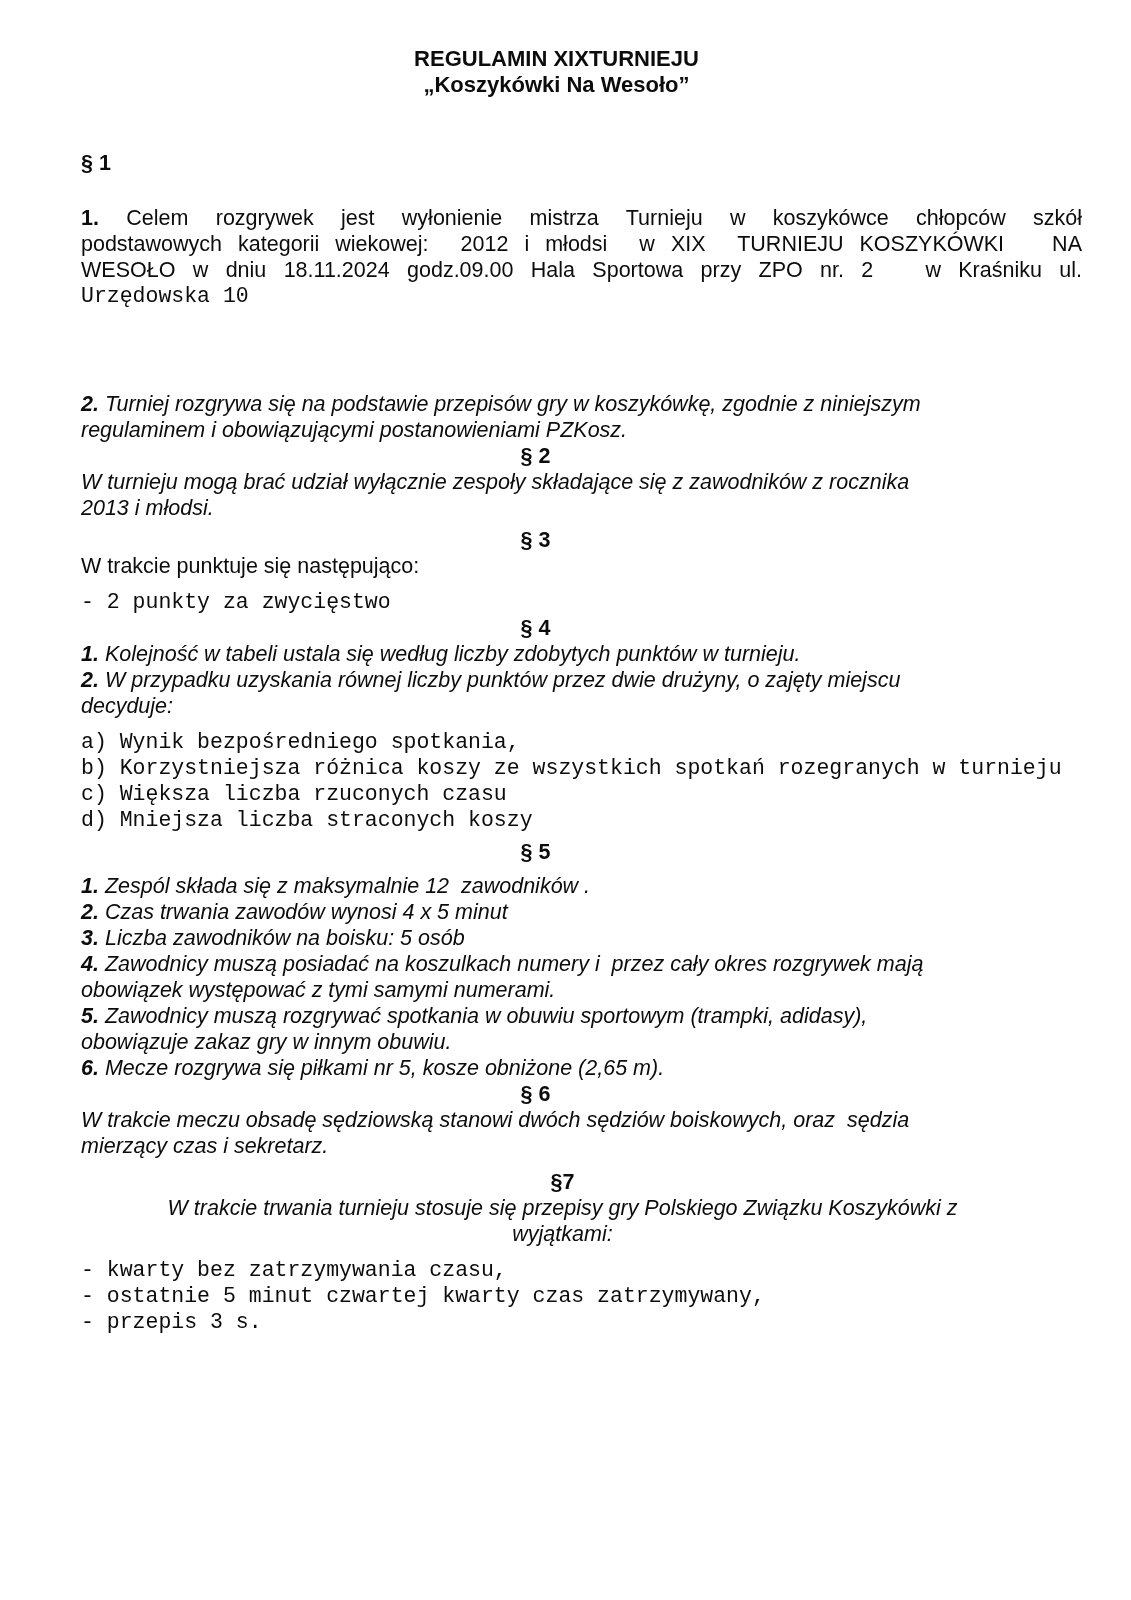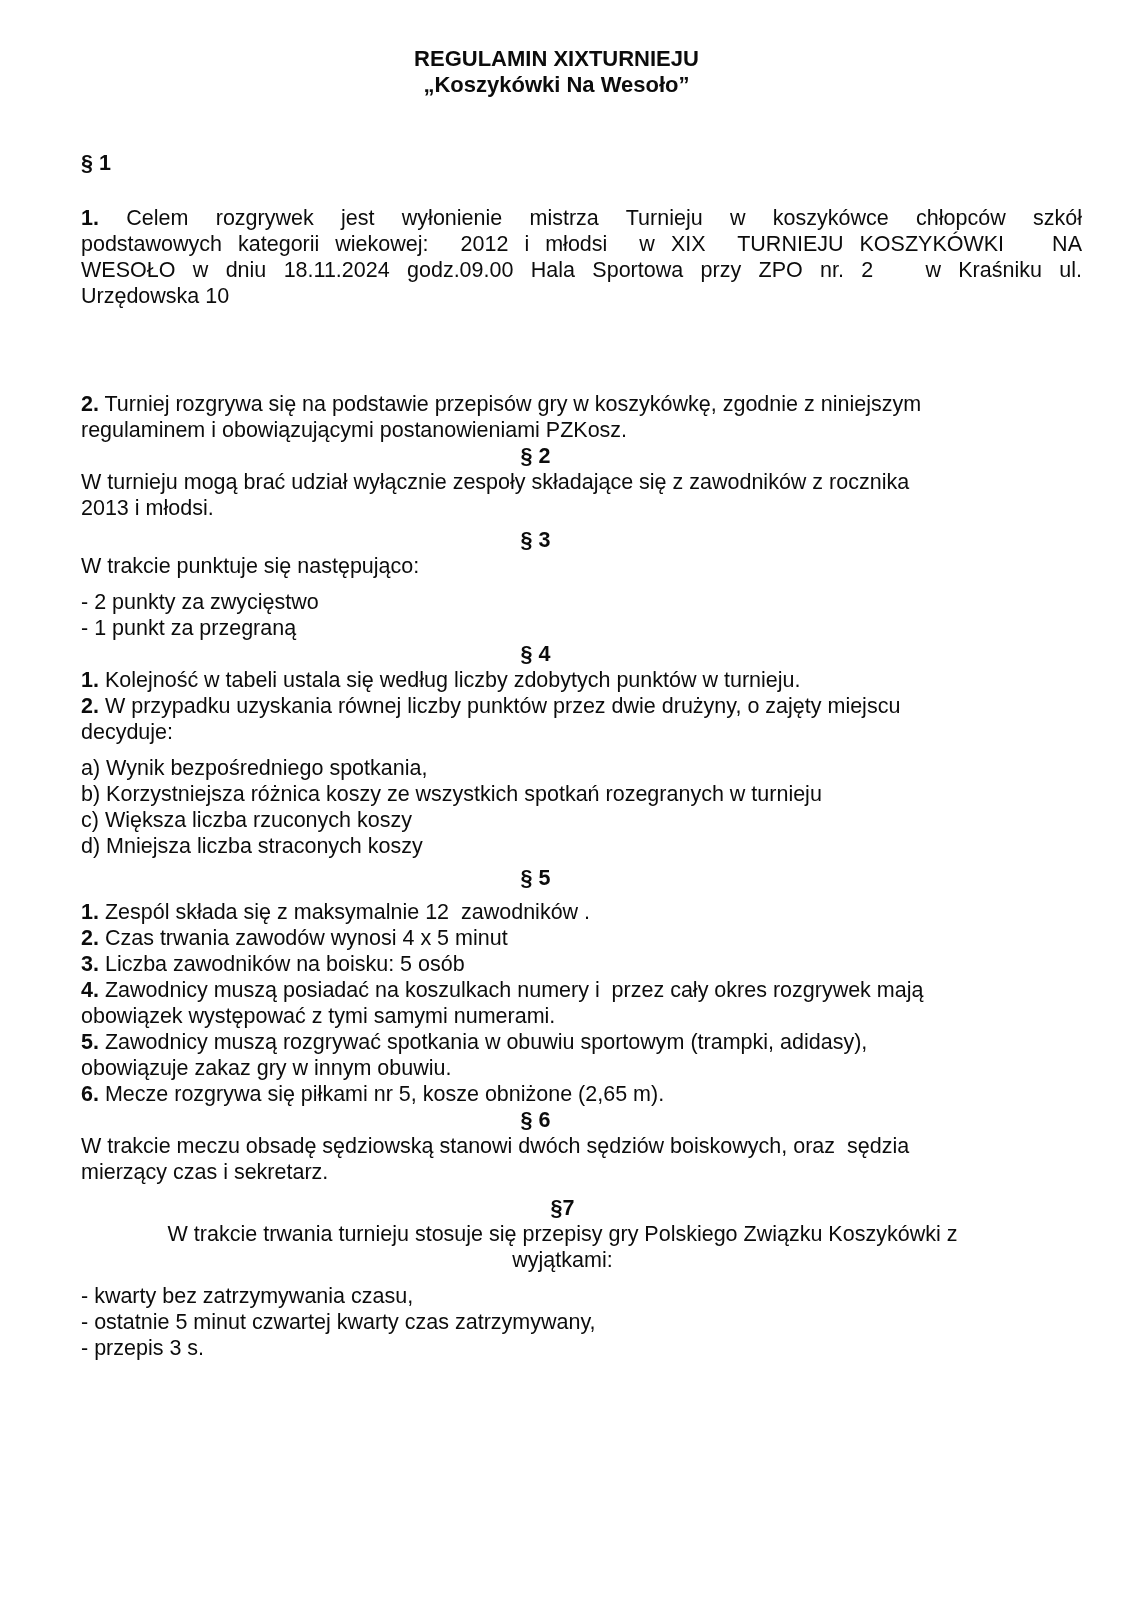--- a/index.html
+++ b/index.html
@@ -5,26 +5,26 @@
   * { margin: 0; padding: 0; box-sizing: border-box; }
   html { background: #ffffff; }
   body {
     width: 1131px; height: 1600px; overflow: hidden;
     background: #ffffff; color: #0c0c0c;
     font-family: "Liberation Sans", "DejaVu Sans", sans-serif;
     font-size: 21.5px; line-height: 26px;
   }
   .page { padding: 46px 49px 0 81px; }
   .b { font-weight: 700; }
-  .pre { white-space: pre-wrap; }
+  .pre { white-space: pre-wrap; font-style: italic; }
   .title-block { font-weight: 700; font-size: 22px; text-align: center; padding-right: 50px; }
   .sec-head { font-weight: 700; text-align: center; padding-right: 92px; }
   .center-narrow { text-align: center; padding-right: 38px; }
   .jline { text-align: justify; text-align-last: justify; white-space: pre-wrap; }
-  .line { white-space: pre-wrap; }
+  .line { white-space: pre-wrap; font-family: Liberation Mono, monospace; }
   .mt-s1 { margin-top: 52px; }
   .mt-p1 { margin-top: 29px; }
   .mt-p2 { margin-top: 82px; }
   .mt-6  { margin-top: 6px; }
   .mt-20 { margin-top: 8px; }
   .mt-26 { margin-top: 10px; }
 </style>
 </head>
 <body>
 
@@ -48,31 +48,30 @@
 regulaminem i obowiązującymi postanowieniami PZKosz.</span></p>
 
   <div class="sec-head">§ 2</div>
   <p class="pre">W turnieju mogą brać udział wyłącznie zespoły składające się z zawodników z rocznika
 2013 i młodsi.</p>
 
   <div class="sec-head mt-6">§ 3</div>
   <p>W trakcie punktuje się następująco:</p>
   <div class="mt-26">
     <div class="line">- 2 punkty za zwycięstwo</div>
-    <div class="line">- 1 punkt za przegraną</div>
   </div>
 
   <div class="sec-head">§ 4</div>
   <p class="pre"><span class="b">1.</span> <span>Kolejność w tabeli ustala się według liczby zdobytych punktów w turnieju.</span></p>
   <p class="pre"><span class="b">2.</span> <span>W przypadku uzyskania równej liczby punktów przez dwie drużyny, o zajęty miejscu
 decyduje:</span></p>
   <div class="mt-26">
     <div class="line">a) Wynik bezpośredniego spotkania,</div>
     <div class="line">b) Korzystniejsza różnica koszy ze wszystkich spotkań rozegranych w turnieju</div>
-    <div class="line">c) Większa liczba rzuconych koszy</div>
+    <div class="line">c) Większa liczba rzuconych czasu</div>
     <div class="line">d) Mniejsza liczba straconych koszy</div>
   </div>
 
   <div class="sec-head mt-6">§ 5</div>
   <div class="mt-20">
     <p class="pre"><span class="b">1.</span> <span>Zespól składa się z maksymalnie 12  zawodników .</span></p>
     <p class="pre"><span class="b">2.</span> <span>Czas trwania zawodów wynosi 4 x 5 minut</span></p>
     <p class="pre"><span class="b">3.</span> <span>Liczba zawodników na boisku: 5 osób</span></p>
     <p class="pre"><span class="b">4.</span> <span>Zawodnicy muszą posiadać na koszulkach numery i  przez cały okres rozgrywek mają
 obowiązek występować z tymi samymi numerami.</span></p>

